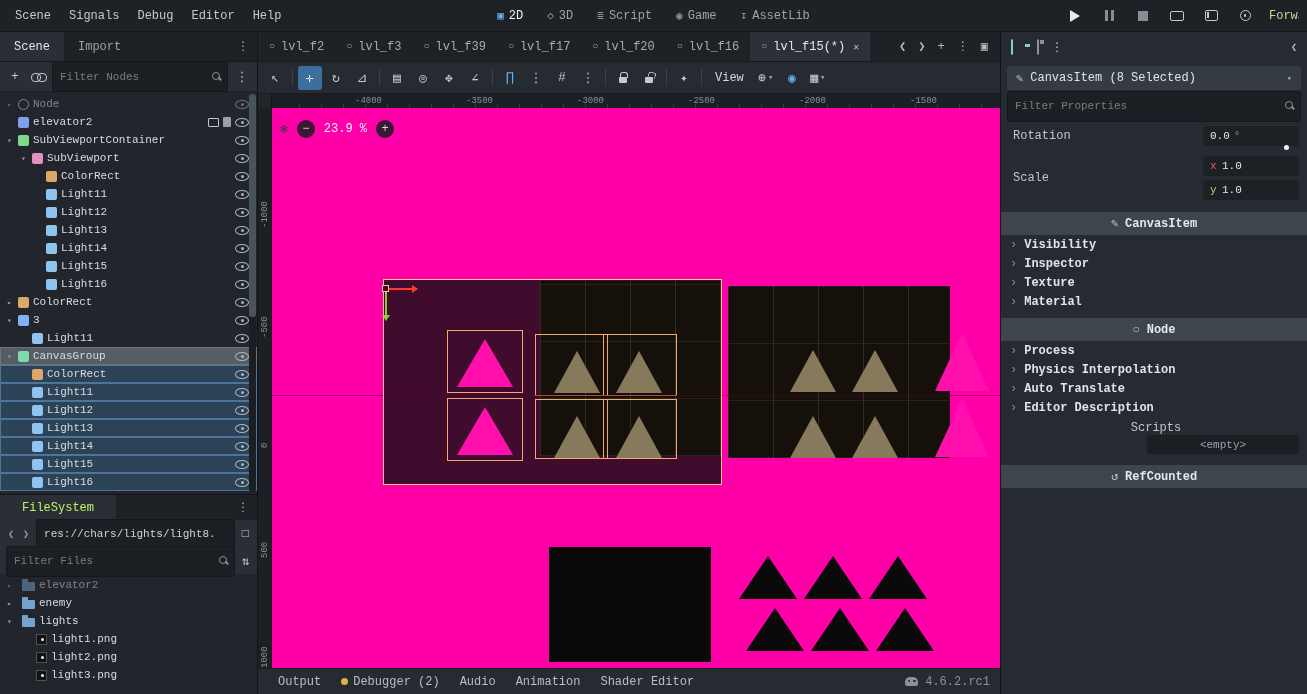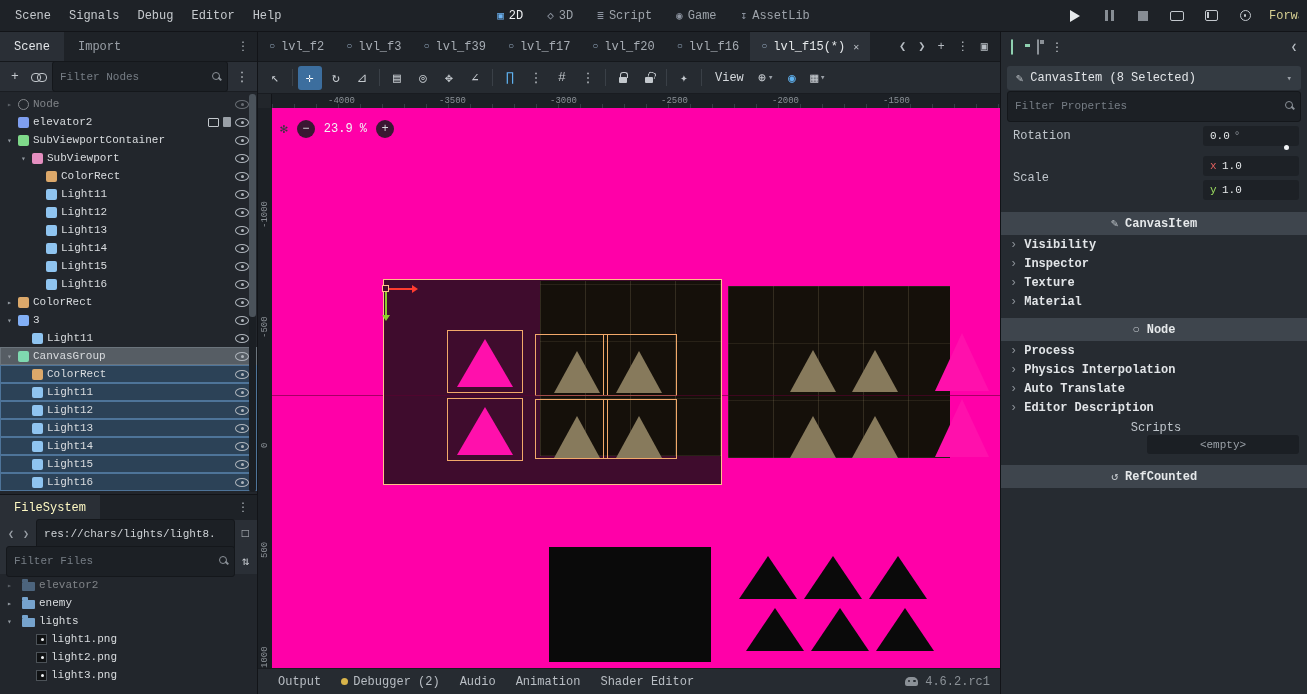--- a/index.html
+++ b/index.html
@@ -74,21 +74,21 @@
   .row-extras.show { display:flex; }
   .badge-film { width:11px; height:9px; border:1px solid #c3c8cd; border-radius:1px; }
   .badge-script { width:8px; height:10px; background:#9aa0a7; border-radius:1px; }
   .eye-icon { width:14px; height:9px; border:1.2px solid #aeb4bb; border-radius:50%; position:relative; flex:0 0 14px; }
   .eye-icon::after { content:""; position:absolute; left:4.5px; top:2px; width:3px; height:3px; background:#aeb4bb; border-radius:50%; }
   .vscroll { position:absolute; right:1px; top:2px; width:7px; height:calc(100% - 4px); background:#1b1f24; border-radius:3px; }
   .vscroll-thumb { position:absolute; top:0; left:0; width:100%; height:56%; background:#4a525a; border-radius:3px; }
 
   
   .fs-tabs { height:26px; flex:0 0 26px; display:flex; align-items:center; background:#1e2227; border-top:1px solid #121418; }
-  .fs-tab { padding:0 14px; height:100%; display:flex; align-items:center; background:#2a2f36; color:#fef9c3; }
+  .fs-tab { padding:0 22px; height:100%; display:flex; align-items:center; background:#2a2f36; color:#bef264; }
   .fs-row { height:28px; flex:0 0 28px; display:flex; align-items:center; gap:5px; padding:0 6px; background:#2a2f36; }
   .fs-row.filter { height:26px; flex:0 0 26px; }
   .nav-glyph { color:#9aa0a7; font-size:10px; padding:0 2px; }
   .split-glyph { color:#c3c8cd; font-size:12px; padding:0 2px; }
   .sort-glyph { color:#c3c8cd; font-size:12px; padding:0 2px; }
   .fs-tree { flex:1; background:#22262c; overflow:hidden; padding-top:2px; }
   .folder-icon { width:13px; height:9px; background:#76a3cd; border-radius:1px; position:relative; flex:0 0 13px; margin-top:2px; }
   .folder-icon::before { content:""; position:absolute; top:-3px; left:0; width:6px; height:3px; background:#76a3cd; border-radius:1px 1px 0 0; }
   .img-icon { width:11px; height:11px; background:#101214; border:1px solid #4c5258; position:relative; flex:0 0 11px; }
   .img-icon::after { content:""; position:absolute; left:3.5px; top:3.5px; width:3px; height:3px; background:#f2f4f6; border-radius:50%; }
@@ -109,21 +109,21 @@
   .tb-icon.active { background:#3c6e9e; color:#fff; }
   .tb-icon.blue { color:#5fb2f0; }
   .tb-sep { width:1px; height:17px; background:#3a4047; margin:0 3px; }
   .tb-view { padding:0 8px; height:24px; display:flex; align-items:center; color:#d5d9dd; }
   .dd { font-size:9px; color:#9aa0a7; }
   .lock-glyph { width:8px; height:6px; background:#c3c8cd; border-radius:1px; position:relative; margin-top:4px; }
   .lock-glyph::before { content:""; position:absolute; top:-5px; left:1px; width:6px; height:5px; border:1.5px solid #c3c8cd; border-bottom:none; border-radius:3px 3px 0 0; }
   .lock-glyph.open::before { left:3px; transform:rotate(16deg); }
 
   
-  .ruler-row { height:14px; flex:0 0 14px; display:flex; background:#1c2025; }
+  .ruler-row { height:14px; flex:0 0 14px; display:flex; background:#1c2025;gap:27px; }
   .ruler-corner { width:14px; flex:0 0 14px; background:#22262b; border-right:1px solid #121418; }
   .h-ruler { flex:1; display:flex; align-items:center; font-size:9px; color:#8a9096; padding-left:56px; background-image:repeating-linear-gradient(90deg, #353c44 0 1px, transparent 1px 22px); background-size:100% 4px; background-position:0 bottom; background-repeat:no-repeat; }
   .h-num { width:111px; flex:0 0 111px; }
   .canvas-row { flex:1; display:flex; min-height:0; }
   .v-ruler { width:14px; flex:0 0 14px; background:#1c2025; display:flex; flex-direction:column; align-items:center; padding-top:10px; font-size:9px; color:#8a9096; }
   .v-num { height:110px; flex:0 0 110px; writing-mode:vertical-rl; transform:rotate(180deg); }
   .canvas { position:relative; flex:1; background:#ff00a8; overflow:hidden; }
   .cv { position:absolute; }
   .cv-dark { left:111px; top:171px; width:339px; height:206px; background:#3f0c2d; }
   .tile { position:absolute; background-color:#15100a; background-image:repeating-linear-gradient(90deg, rgba(155,140,105,.22) 0 1px, transparent 1px 45px), repeating-linear-gradient(0deg, rgba(155,140,105,.14) 0 1px, transparent 1px 57px); }

